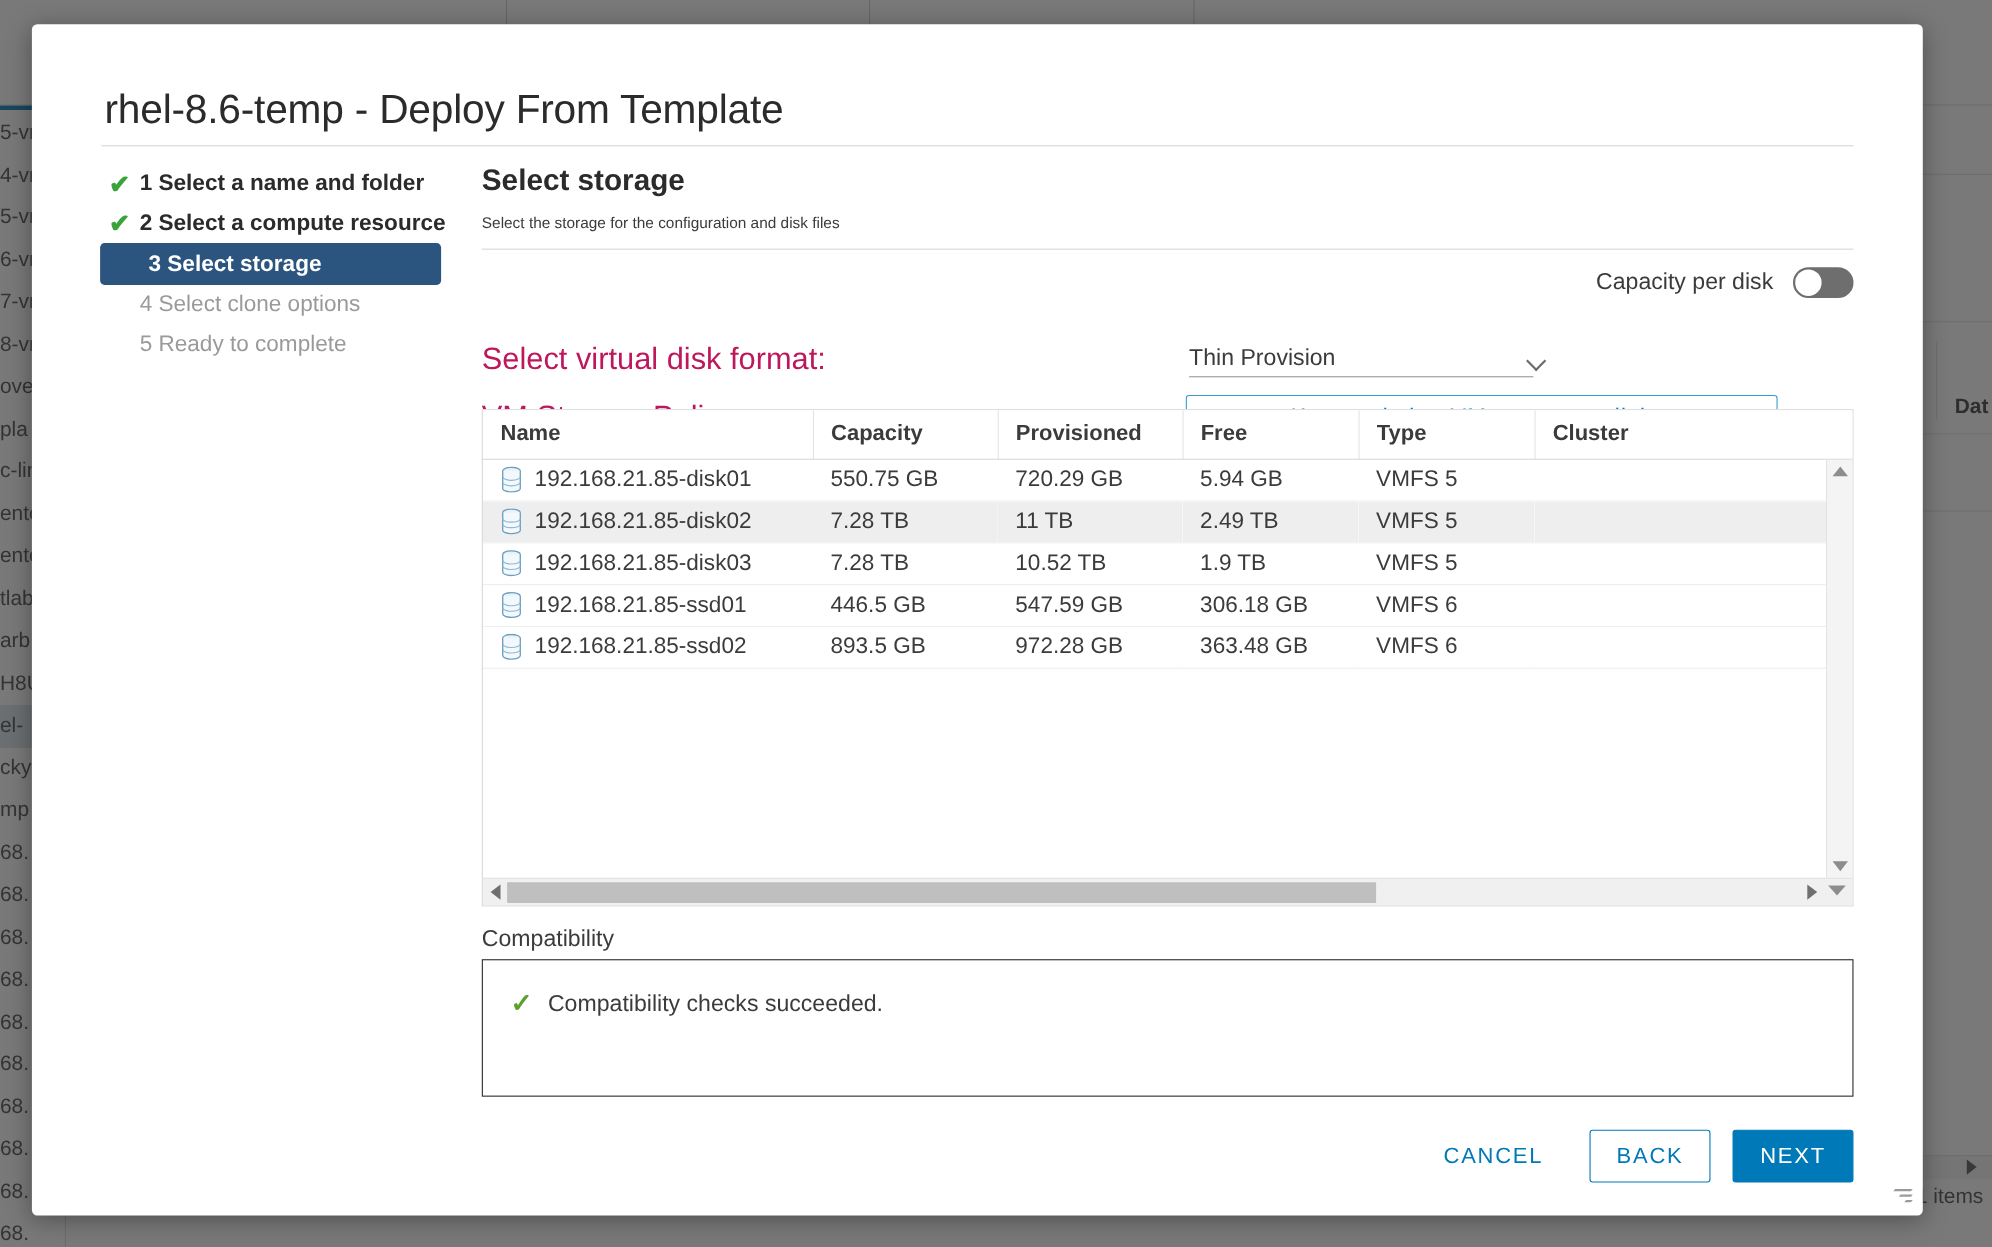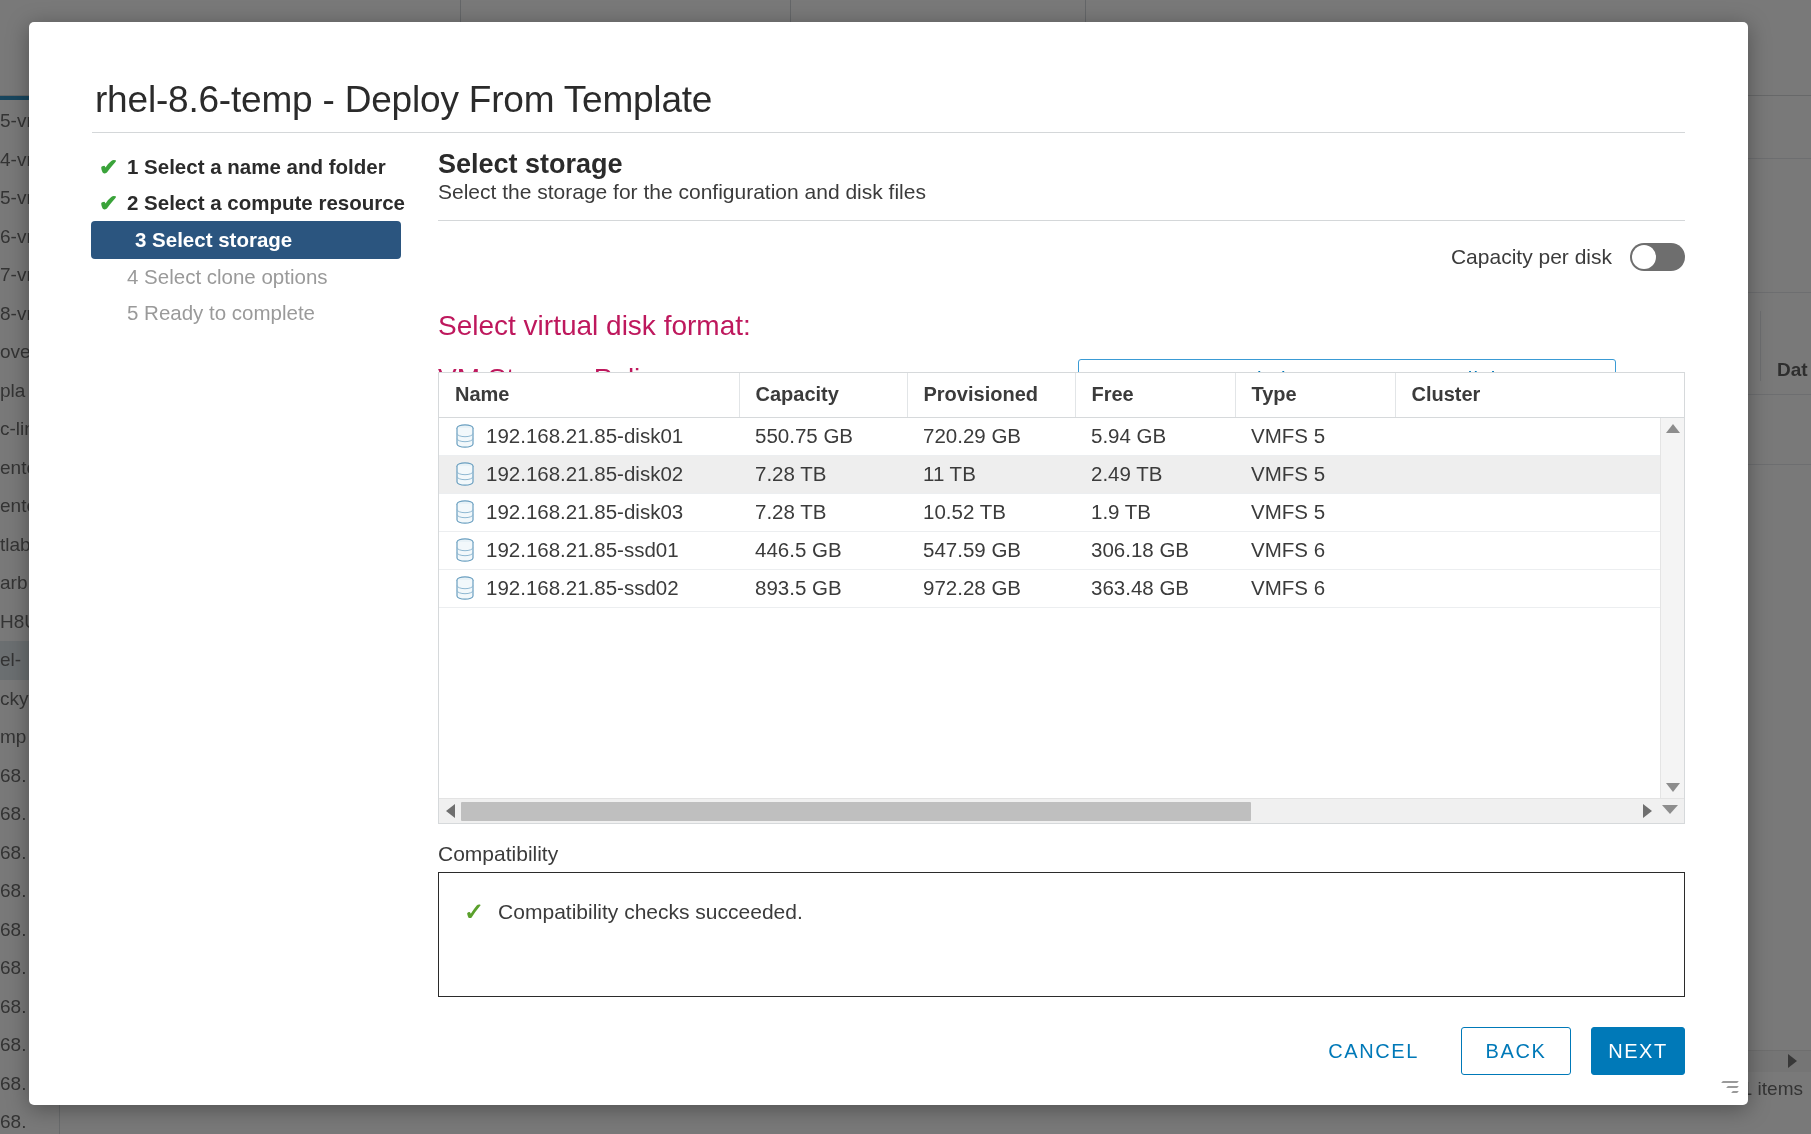--- a/index.html
+++ b/index.html
@@ -120,21 +120,21 @@
     background: #2b557f; color: #fff;
     padding-left: 44px;
     width: 310px;
     height: 38px; line-height: 38px;
   }
   .step.pending { color: #9a9a9a; font-weight: normal; }
 
   
   #content { position: absolute; left: 409px; top: 127px; right: 63px; }
   .sec-title { font-size: 27px; font-weight: bold; color: #2b2b2b; }
-  .sec-sub { font-size: 21px; color: #3b3b3b; }
+  .sec-sub { font-size: 14px; color: #3b3b3b; margin-top: 14px; }
   .sec-rule { height: 1px; background: #d4d7d9; margin-top: 16px; }
 
   .cfg-row {
     position: absolute; right: 0; top: 94px;
     display: flex; align-items: center; gap: 18px;
   }
   .cfg-label { font-size: 21px; color: #3b3b3b; white-space: nowrap; }
   .toggle {
     width: 55px; height: 28px; border-radius: 14px;
     background: #6e6e6e; position: relative; cursor: pointer;
@@ -261,21 +261,21 @@
   }
   .btn {
     height: 48px; border-radius: 3px; cursor: pointer;
     display: flex; align-items: center; justify-content: center;
     font-size: 20px; letter-spacing: 1.6px;
   }
   .btn-link { color: #0079b8; background: none; border: none; padding: 0 22px; }
   .btn-outline {
     color: #0079b8; background: #fff; border: 1px solid #0079b8; width: 110px;
   }
-  .btn-primary { color: #fff; background: #0079b8; border: 1px solid #0079b8; width: 94px; }
+  .btn-primary { color: #fff; background: #0079b8; border: 1px solid #0079b8; width: 110px; }
 
   .resize-grip {
     position: absolute; right: 10px; bottom: 9px;
     width: 18px; height: 18px;
   }
   .resize-grip i {
     display: block; height: 2px; background: #9a9a9a; margin-top: 3px;
     transform: skewX(-40deg);
   }
   .resize-grip i:nth-child(1) { width: 16px; margin-left: 2px; }
@@ -377,20 +377,26 @@
 
     <div class="cfg-row">
       <span class="cfg-label">Capacity per disk</span>
       <span class="toggle">
         <span class="knob"></span>
       </span>
     </div>
 
     <div class="form-row" style="top:160px;height:34px;">
       <span class="form-label">Select virtual disk format:</span>
+      <span class="sel-plain">
+        <span class="val">Thin Provision</span>
+        <span class="caret">
+          <span class="caret-glyph"></span>
+        </span>
+      </span>
     </div>
 
     <div class="form-row" style="top:210px;height:39px;">
       <span class="form-label">VM Storage Policy:</span>
       <span class="sel-policy">
         <span class="val">Keep existing VM storage policies</span>
         <span class="caret">
           <span class="caret-glyph blue"></span>
         </span>
       </span>

